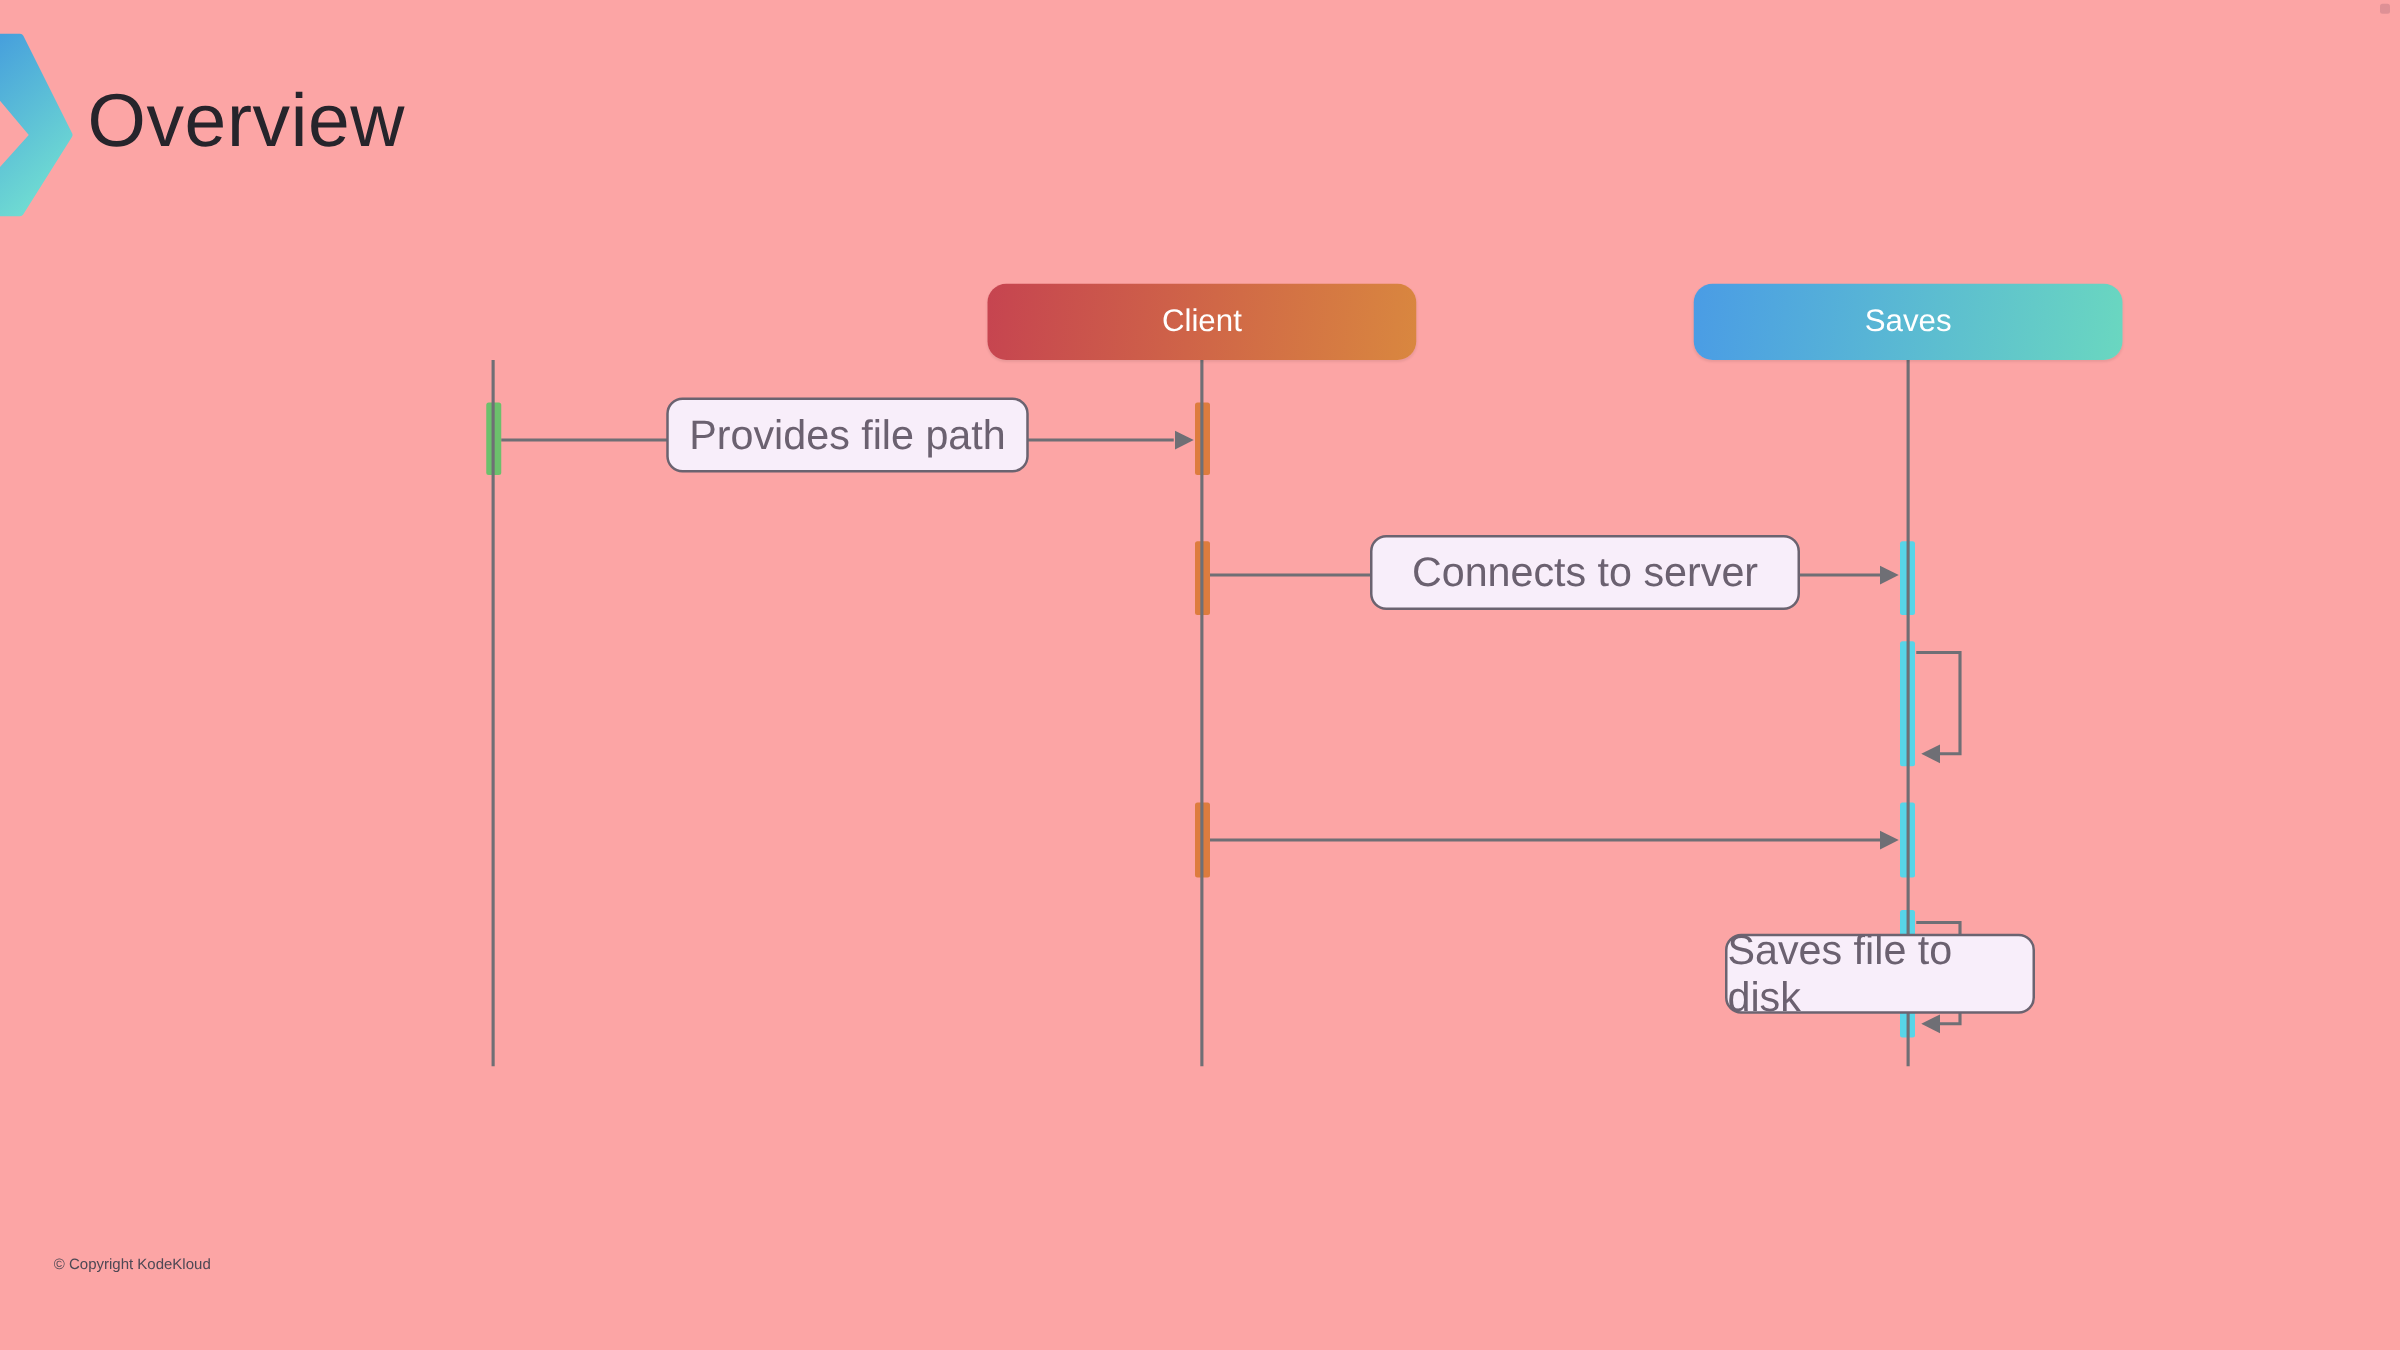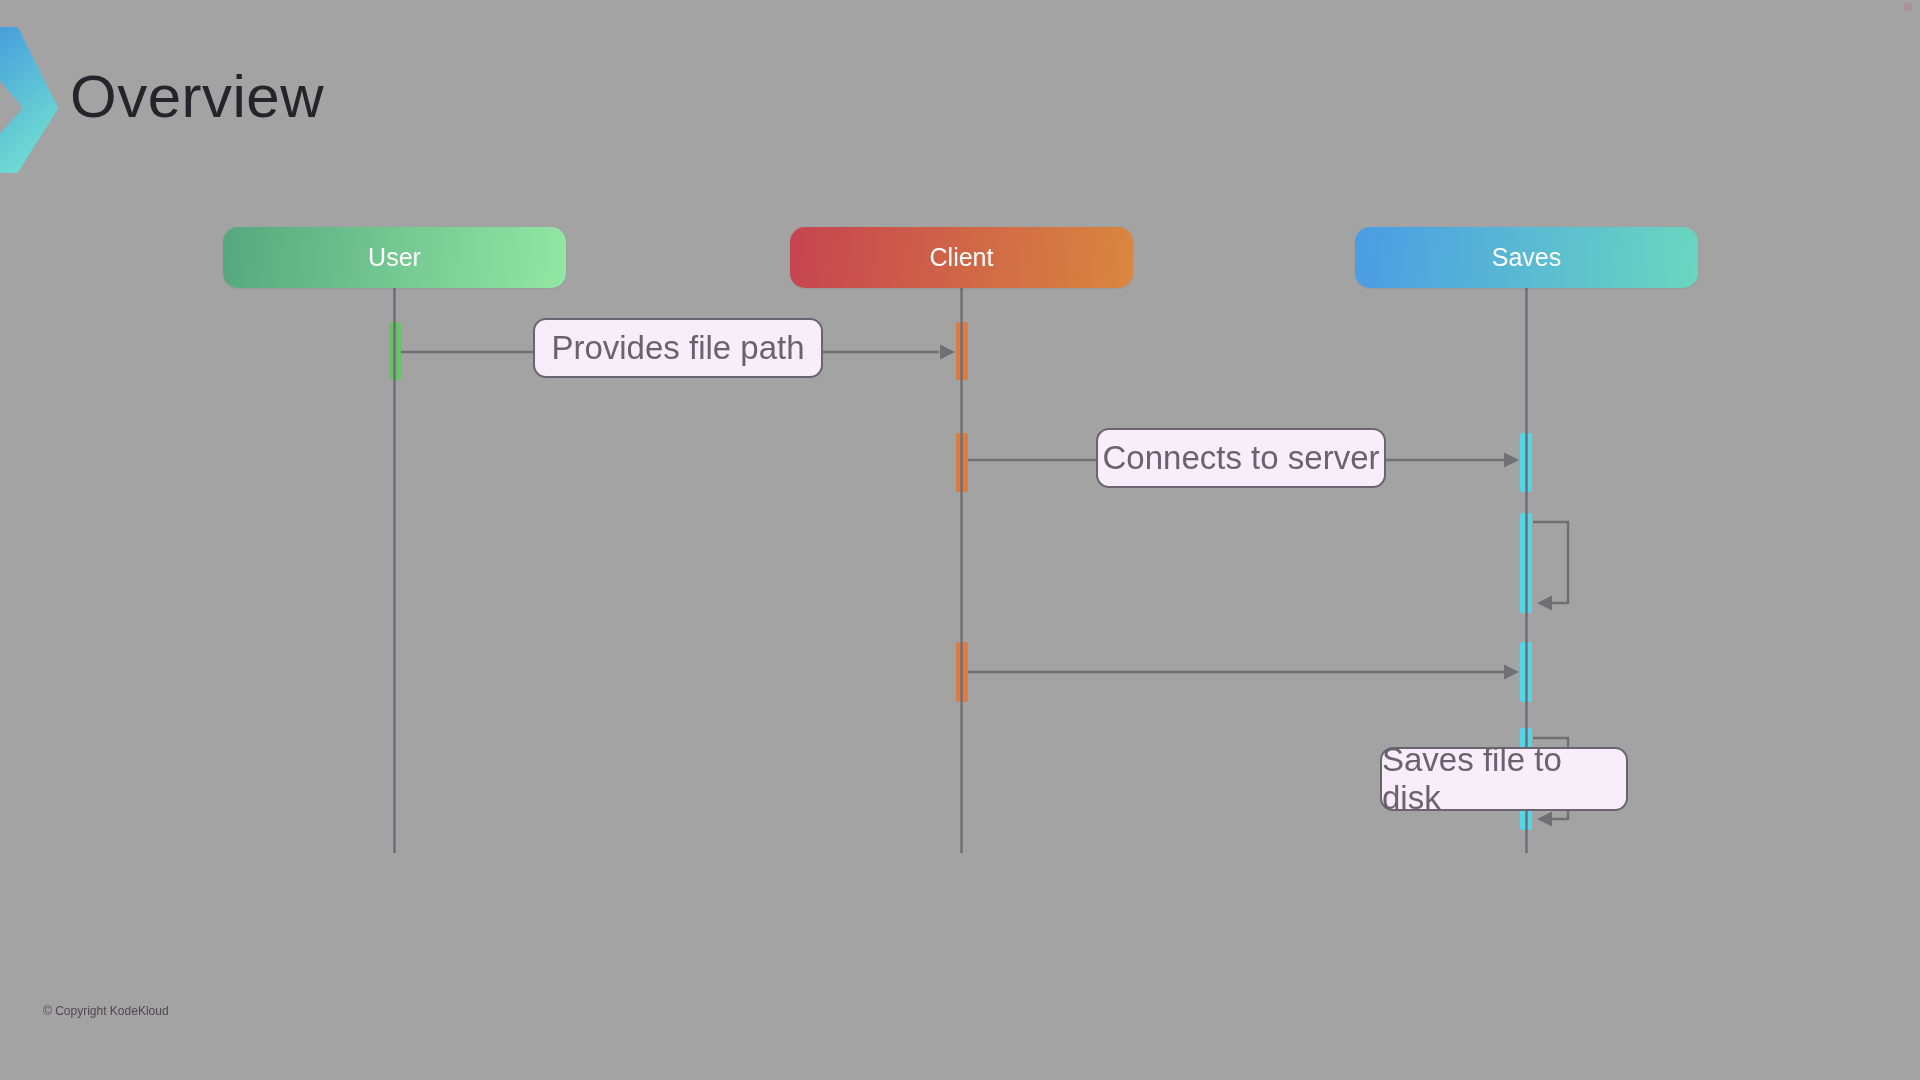--- a/index.html
+++ b/index.html
@@ -1,17 +1,17 @@
 <!DOCTYPE html>
 <html><head>
 <meta charset="utf-8">
 <style>
   html,body{margin:0;padding:0;background:#ffffff;}
   .slide{
-    position:relative;width:1920px;height:1080px;overflow:hidden;background:#a3a3a3;
+    position:relative;width:1920px;height:1080px;overflow:hidden;background:#fca5a5;
     font-family:"Liberation Sans","DejaVu Sans",sans-serif;
   }
   .logo{position:absolute;left:0;top:25px;}
   .title{
     position:absolute;left:70px;top:64px;margin:0;
     font-size:60px;line-height:66px;font-weight:500;color:#26242b;letter-spacing:0.5px;
   }
   .lines{position:absolute;left:0;top:0;z-index:2;}
   .actor{
     position:absolute;top:227px;width:343px;height:61px;border-radius:15px;
@@ -25,21 +25,21 @@
   .bar{position:absolute;width:12px;border-radius:2px;z-index:1;}
   .bar.green{left:389px;background:#6cc06c;}
   .bar.orange{left:956px;background:#dd7c3e;}
   .bar.cyan{left:1520px;background:#57d5e8;}
   .msg{
     position:absolute;z-index:3;background:#f8eefa;border:2.5px solid #6b6370;border-radius:13px;
     display:flex;align-items:center;justify-content:center;
     font-size:33px;color:#6b6170;box-sizing:border-box;
   }
   .msg.m1{left:533px;top:318px;width:290px;height:60px;}
-  .msg.m2{left:1096px;top:428px;width:290px;height:60px;}
+  .msg.m2{left:1096px;top:428px;width:344px;height:60px;}
   .msg.s1{left:1380px;top:531px;width:293px;height:64px;}
   .msg.m3{left:1096px;top:641px;width:290px;height:60px;}
   .msg.s2{left:1380px;top:747px;width:248px;height:64px;}
   .copyright{
     position:absolute;left:43px;top:1004px;font-size:12px;color:#4e4854;z-index:2;
   }
   .rec-dot{
     position:absolute;left:1904px;top:3px;width:8px;height:8px;border-radius:2px;
     background:rgba(186,120,131,0.45);z-index:4;
   }
@@ -74,23 +74,20 @@
     </g>
     <g fill="#6f6f75" stroke="none">
       <path d="M955,352 L940,344.5 L940,359.5 Z"></path>
       <path d="M1519,460 L1504,452.5 L1504,467.5 Z"></path>
       <path d="M1519,672 L1504,664.5 L1504,679.5 Z"></path>
       <path d="M1537,603 L1552,595.5 L1552,610.5 Z"></path>
       <path d="M1537,819 L1552,811.5 L1552,826.5 Z"></path>
     </g>
   </svg>
 
-  <div class="actor user">
-    <span>User</span>
-  </div>
   <div class="actor client">
     <span>Client</span>
   </div>
   <div class="actor server">
     <span>Saves</span>
   </div>
 
   <div class="bar green" style="top:322px;height:58px;"></div>
   <div class="bar orange" style="top:322px;height:58px;"></div>
   <div class="bar orange" style="top:433px;height:59px;"></div>

